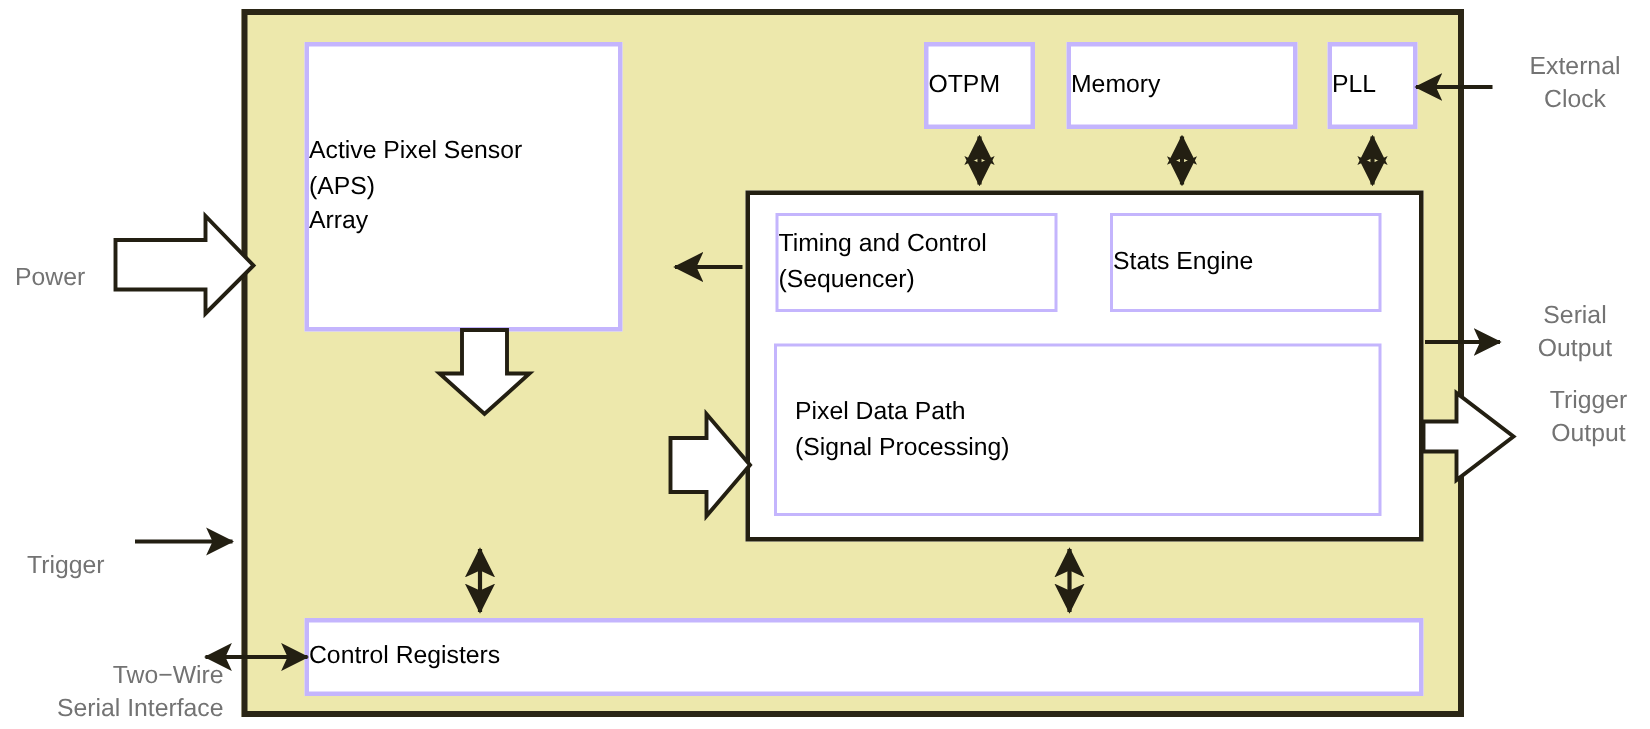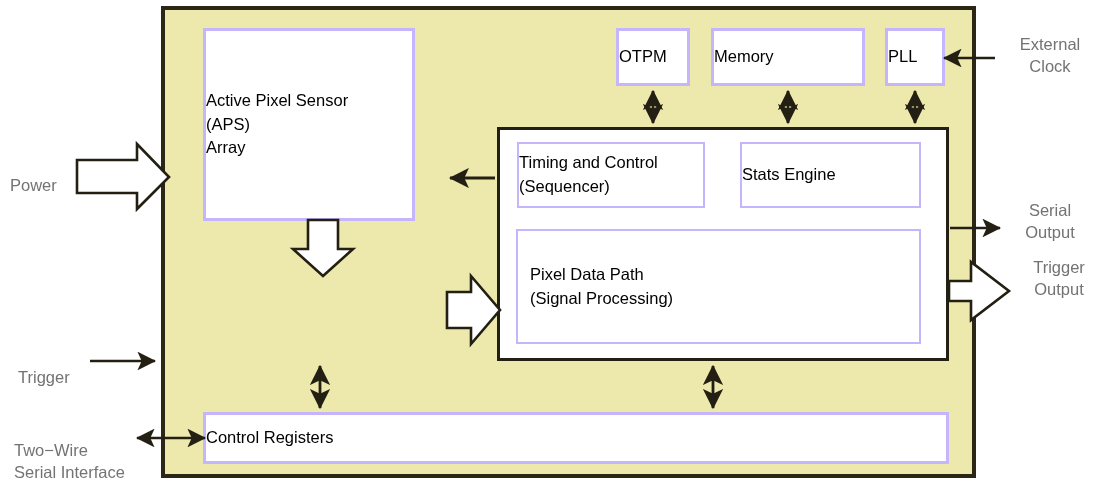--- a/index.html
+++ b/index.html
@@ -127,21 +127,21 @@
   </div>
 
   <div class="ext-label leftal" style="left:10px; top:160px;">
     <span class="ln">Power</span>
   </div>
 
   <div class="ext-label leftal" style="left:18px; top:352px;">
     <span class="ln">Trigger</span>
   </div>
 
-  <div class="ext-label leftal" style="left:14px; top:425px; text-align:left; width:135px;">
+  <div class="ext-label leftal" style="left:14px; top:425px; text-align:right; width:135px;">
     <span class="ln">Two−Wire</span>
     <span class="ln">Serial Interface</span>
   </div>
 
   <div class="ext-label right" style="left:1008px; top:33px; text-align:center; width:84px;">
     <span class="ln">External</span>
     <span class="ln">Clock</span>
   </div>
 
   <div class="ext-label right" style="left:1010px; top:199px; text-align:center; width:80px;">

